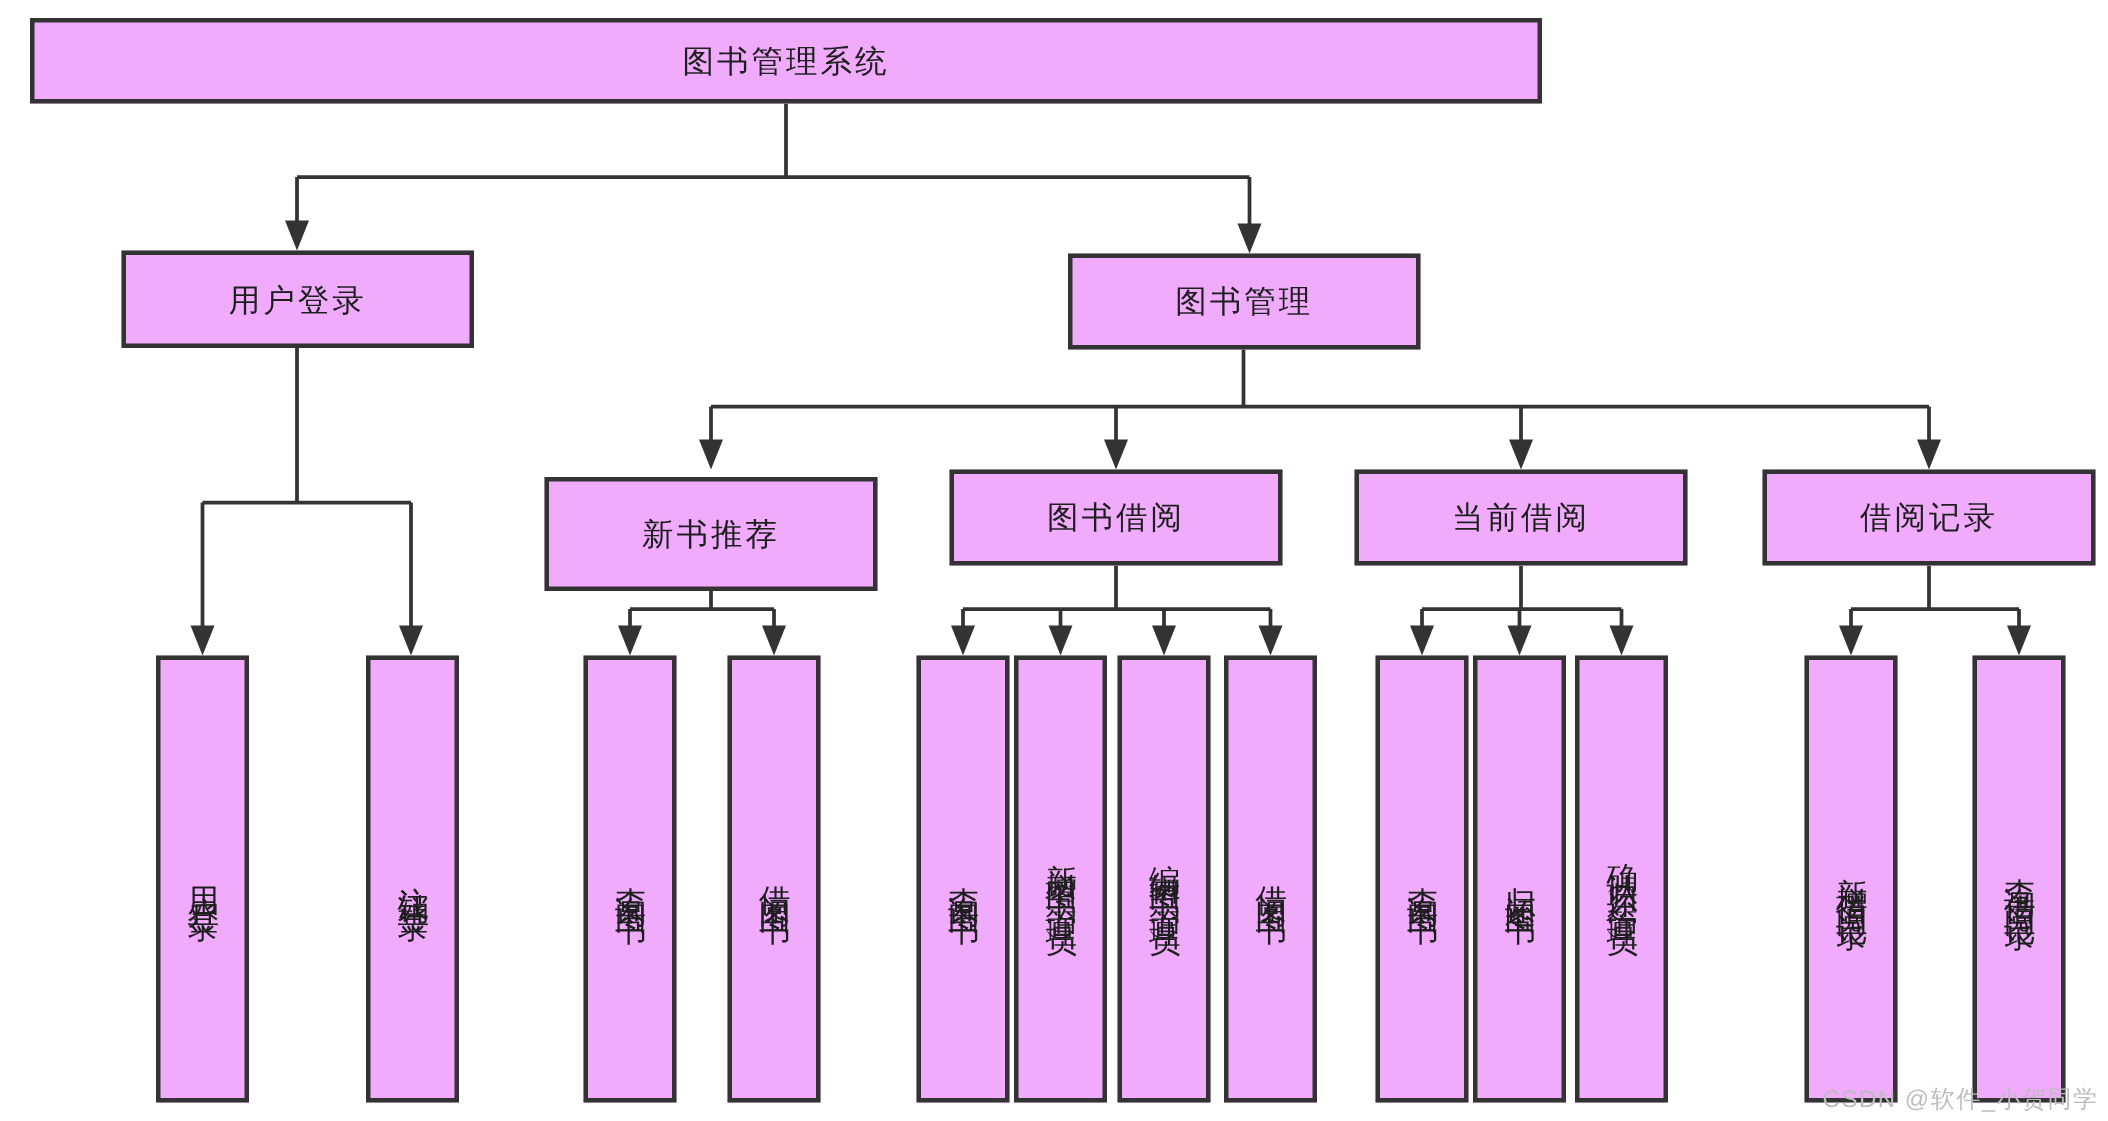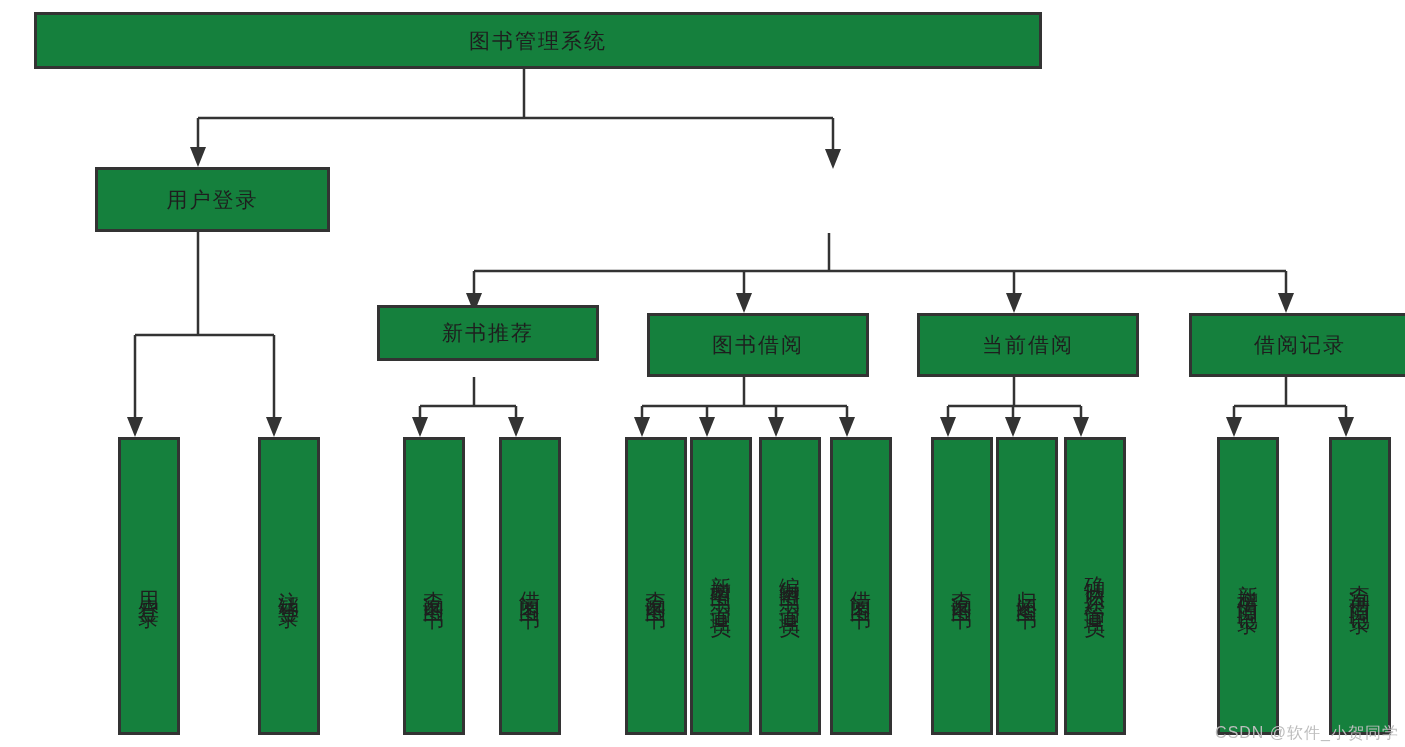--- a/index.html
+++ b/index.html
@@ -14,27 +14,26 @@
   #connectors {
     position: absolute;
     left: 0; top: 0;
     width: 1405px; height: 747px;
     z-index: 1;
   }
   .node {
     position: absolute;
     box-sizing: border-box;
     border: 3px solid #333333;
-    background: #15803d;
+    background: #f0abfc;
     display: flex;
     align-items: center;
     justify-content: center;
     color: #1e1e1e;
     z-index: 2;
-    margin-left: 14px;
   }
   .h-label {
     font-size: 21px;
     letter-spacing: 2px;
     white-space: nowrap;
   }
   .leaf .v-label {
     writing-mode: vertical-lr;
     text-orientation: mixed;
     font-size: 21px;
@@ -142,22 +141,25 @@
     </g>
   </svg>
 
   <div class="node" style="left:20px; top:12px; width:1008px; height:57px;">
     <span class="h-label">图书管理系统</span>
   </div>
 
   <div class="node" style="left:81px; top:167px; width:235px; height:65px;">
     <span class="h-label">用户登录</span>
   </div>
-
-  <div class="node" style="left:363px; top:305px; width:222px; height:56px;">
+  <div class="node" style="left:712px; top:169px; width:235px; height:64px;">
+    <span class="h-label">图书管理</span>
+  </div>
+
+  <div class="node" style="left:363px; top:318px; width:222px; height:76px;">
     <span class="h-label">新书推荐</span>
   </div>
   <div class="node" style="left:903px; top:313px; width:222px; height:64px;">
     <span class="h-label">当前借阅</span>
   </div>
   <div class="node" style="left:633px; top:313px; width:222px; height:64px;">
     <span class="h-label">图书借阅</span>
   </div>
   <div class="node" style="left:1175px; top:313px; width:222px; height:64px;">
     <span class="h-label">借阅记录</span>

